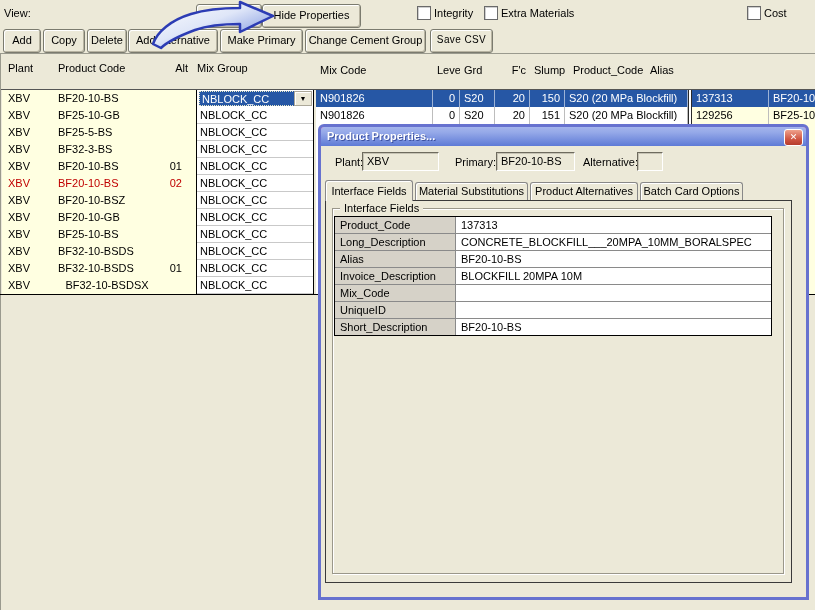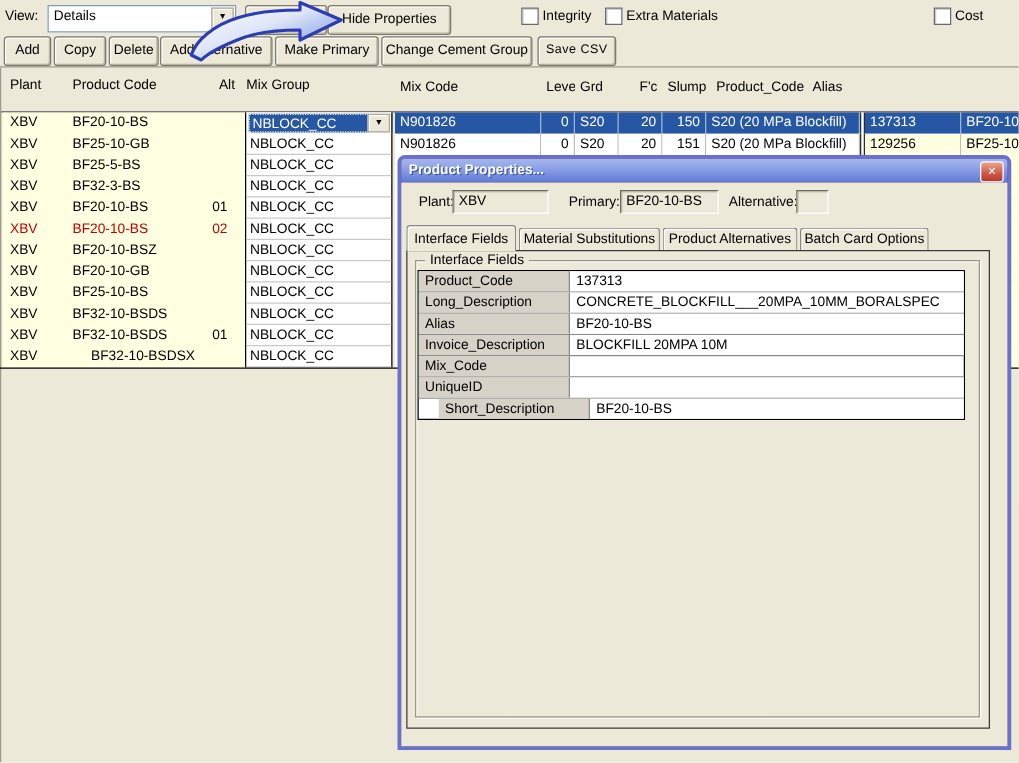--- a/index.html
+++ b/index.html
@@ -41,21 +41,21 @@
   .rp-row.hdr .rp-cell{border:none;background:transparent;}
   .rp-row.hdr .rp-div{background:transparent;border:none;}
   
   .row-combo{position:absolute;left:196px;top:0;width:118px;height:17px;background:#fff;
              border-left:1px solid #000;border-right:1px solid #000;box-sizing:border-box;}
   .row-combo .sel-text{position:absolute;left:2px;top:1px;bottom:1px;right:18px;background:#2657a5;
              color:#fff;line-height:14px;padding-left:2px;border:1px dotted #e9e9c8;box-sizing:border-box;
              white-space:nowrap;overflow:hidden;}
   
   #dialog{position:absolute;left:318px;top:124px;width:491px;height:476px;box-sizing:border-box;
-          border:3px solid #6772cf;border-radius:6px 6px 0 0;background:#7f1d1d;z-index:100;}
+          border:3px solid #6772cf;border-radius:6px 6px 0 0;background:#ec4899;z-index:100;}
   #dlg-title{position:absolute;left:0;top:0;right:0;height:19px;
              background:linear-gradient(#a5b5ec,#94a8e8 30%,#5e7ad6);border-radius:3px 3px 0 0;
              color:#fff;font-weight:bold;line-height:19px;padding-left:6px;box-sizing:border-box;
              text-shadow:1px 1px 0 rgba(40,60,140,.75);}
   #dlg-close{position:absolute;right:3px;top:2px;width:17px;height:15px;border:1px solid #fff;
              border-radius:3px;background:linear-gradient(#efa28c,#d05643 60%,#b53c2d);
              color:#fff;font-size:9px;font-weight:bold;text-align:center;line-height:14px;}
   #dlg-client{position:absolute;left:0;top:19px;right:0;bottom:0;background:#ece9d8;}
   .sunken{position:absolute;box-sizing:border-box;background:#ece9d8;border:1px solid #9a978a;
           border-top-color:#6e6b5e;border-left-color:#6e6b5e;border-bottom-color:#fff;border-right-color:#fff;
@@ -64,37 +64,33 @@
        border-radius:3px 3px 0 0;box-shadow:inset 1px 1px 0 #fff;text-align:center;line-height:17px;
        white-space:nowrap;overflow:hidden;font-size:11px;}
   .tab.active{font-weight:normal;z-index:5;}
   #tab-panel{position:absolute;left:4px;top:54px;width:467px;height:383px;box-sizing:border-box;
              border:1px solid #3a3a3a;background:#ece9d8;}
   #groupbox{position:absolute;left:11px;top:62px;width:452px;height:366px;box-sizing:border-box;
             border:1px solid #9a978a;box-shadow:inset 1px 1px 0 #fff, 1px 1px 0 #fff;}
   #groupbox-label{position:absolute;left:19px;top:56px;background:#ece9d8;padding:0 4px;}
   #prop-table{position:absolute;left:13px;top:70px;width:438px;box-sizing:border-box;border:1px solid #000;background:#fff;}
   .prop-row{display:flex;height:16px;border-bottom:1px solid #8a8a8a;}
-  .prop-row:last-child{border-bottom:none;margin-left:16px;}
+  .prop-row:last-child{border-bottom:none;}
   .prop-label{box-sizing:border-box;width:121px;background:#d6d2c8;border-right:1px solid #8a8a8a;
               padding:1px 0 0 5px;line-height:14px;white-space:nowrap;overflow:hidden;}
   .prop-value{flex:1;box-sizing:border-box;background:#fff;padding:1px 0 0 5px;line-height:14px;
               white-space:nowrap;overflow:hidden;}
   #arrow-annot{position:absolute;left:145px;top:0;z-index:200;pointer-events:none;}
 </style>
 </head>
 <body>
 
 <div id="app">
 
   <span class="lbl" style="left:4px;top:7px;">View:</span>
-  <div class="combo" style="left:38px;top:4px;width:149px;height:20px;">
-    <span class="txt">Details</span>
-    <span class="drop-btn">▼</span>
-  </div>
   <div class="btn" style="left:196px;top:4px;width:64px;">
     <span style="position:absolute;left:7px;top:0;">S</span>
   </div>
   <div class="btn" style="left:262px;top:4px;width:97px;">Hide Properties</div>
 
   <span class="checkbox" style="left:417px;top:6px;"></span>
   <span class="lbl" style="left:434px;top:7px;">Integrity</span>
   <span class="checkbox" style="left:484px;top:6px;"></span>
   <span class="lbl" style="left:501px;top:7px;">Extra Materials</span>
   <span class="checkbox" style="left:747px;top:6px;"></span>
@@ -318,21 +314,21 @@
           <div class="rp-cell r c-white" style="width:35px;"></div>
           <div class="rp-cell r c-white" style="width:35px;"></div>
           <div class="rp-cell c-white" style="width:123px;"></div>
           <div class="rp-div"></div>
           <div class="rp-cell c-yellow" style="width:77px;"></div>
           <div class="rp-cell c-yellow" style="flex:1;border-right:none;"></div>
         </div>
       </div>
       <div class="grid-row" style="top: 187px;">
         <span class="cell " style="left:8px;width:45px;text-align:left;">XBV</span>
-        <span class="cell " style="left:58px;width:98px;text-align:right;">BF32-10-BSDSX</span>
+        <span class="cell " style="left:58px;width:98px;text-align:center;">BF32-10-BSDSX</span>
         <span class="cell " style="left:152px;width:30px;text-align:right;"></span>
         <div class="mixgroup-cell">NBLOCK_CC</div>
         <div class="rp-row plain">
           <div class="rp-cell c-white" style="width:117px;"></div>
           <div class="rp-cell r c-white" style="width:27px;"></div>
           <div class="rp-cell c-white" style="width:35px;"></div>
           <div class="rp-cell r c-white" style="width:35px;"></div>
           <div class="rp-cell r c-white" style="width:35px;"></div>
           <div class="rp-cell c-white" style="width:123px;"></div>
           <div class="rp-div"></div>

